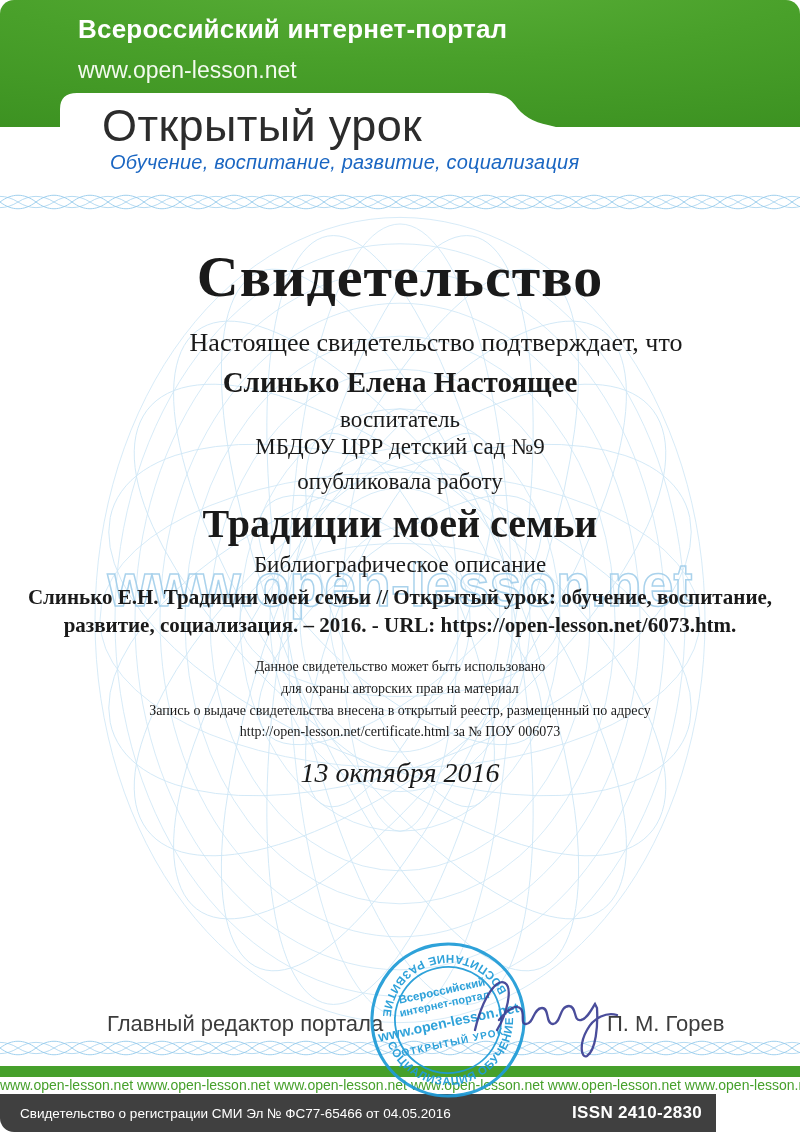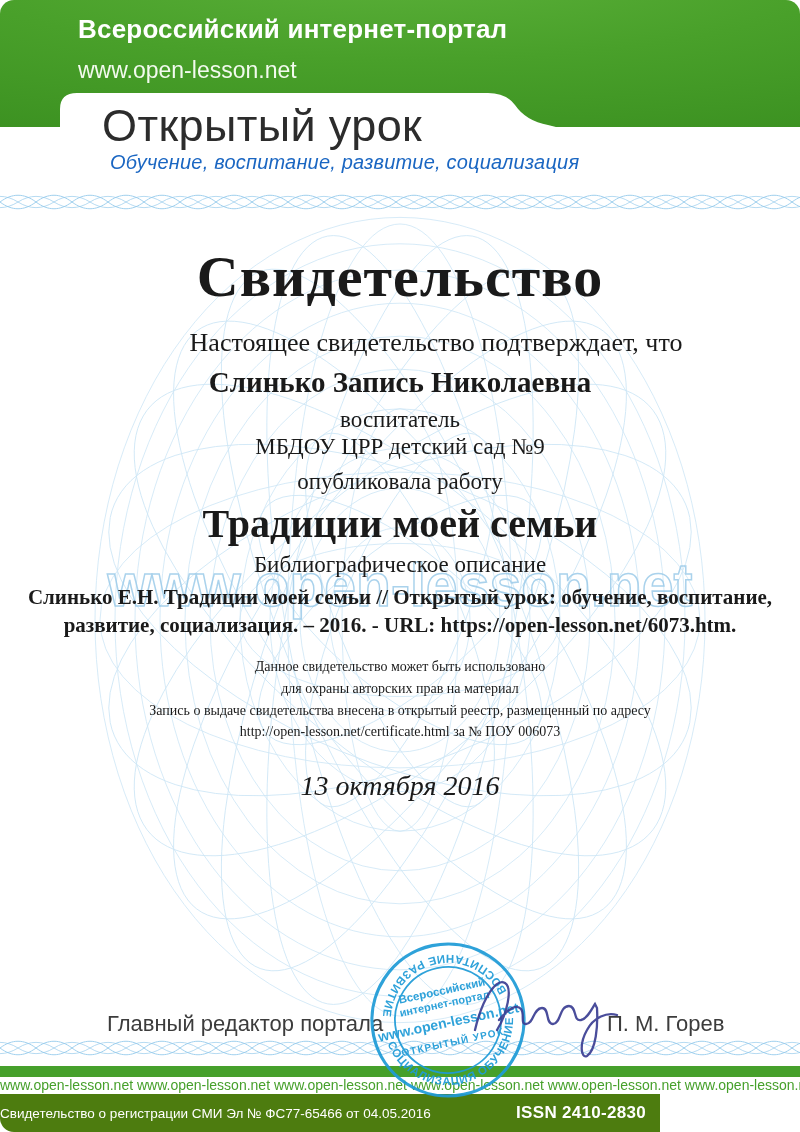--- a/index.html
+++ b/index.html
@@ -29,34 +29,34 @@
   .c-title{top:243px;font-size:58px;font-weight:bold;letter-spacing:1px;}
   .c-intro{top:328px;font-size:26px;padding-left:36px;}
   .c-name{top:366px;font-size:29px;font-weight:bold;}
   .c-role{top:407px;font-size:23px;}
   .c-org{top:434px;font-size:23px;}
   .c-action{top:469px;font-size:23px;}
   .c-work{top:500px;font-size:40px;font-weight:bold;}
   .c-bib{top:552px;font-size:23px;}
   .c-cit{top:584px;font-size:21px;font-weight:bold;line-height:27.5px;}
   .c-small{top:656px;font-size:14px;line-height:21.8px;}
-  .c-date{top:757px;font-size:28px;font-style:italic;margin-top:13px;}
+  .c-date{top:757px;font-size:28px;font-style:italic;}
   
   .editor-label{left:107px;top:1011px;font-size:22px;color:#3c3c3c;z-index:3;}
   .editor-name{left:607px;top:1011px;font-size:22px;color:#3c3c3c;z-index:3;}
   .stamp{left:333px;top:905px;z-index:5;}
   .signature{left:465px;top:962px;z-index:6;}
   
   .footer-bar1{left:0;top:1066px;width:800px;height:11px;background:#46a02b;z-index:1;}
   .url-strip{left:0;top:1077px;width:800px;height:17px;background:#fff;z-index:1;
     overflow:hidden;text-align:center;white-space:nowrap;
     font-size:14px;line-height:17px;color:#46a02b;}
-  .footer-main{left:0;top:1094px;width:660px;height:38px;background:#4d7c0f;z-index:1;
+  .footer-main{left:0;top:1094px;width:716px;height:38px;background:#404040;z-index:1;
     display:flex;align-items:center;justify-content:space-between;box-sizing:border-box;
-    padding:0 14px 0 0;color:#fff;}
+    padding:0 14px 0 20px;color:#fff;}
   .reg-text{font-size:13.5px;}
   .issn-text{font-size:17px;font-weight:bold;letter-spacing:.3px;}
 </style>
 </head>
 <body>
 
 <div class="cert">
 
   <svg width="0" height="0" style="position:absolute">
     <defs>
@@ -119,21 +119,21 @@
       <ellipse rx="160" ry="58" transform="rotate(150)"></ellipse>
     </g>
   </svg>
 
   <svg class="abs watermark" width="800" height="95" viewBox="0 0 800 95">
     <text x="400" y="66" text-anchor="middle" textLength="585" lengthAdjust="spacingAndGlyphs" font-family="Liberation Sans, DejaVu Sans, sans-serif" font-size="62" font-weight="bold" fill="none" stroke="#9ccbe9" stroke-width="1.6" opacity="0.85">www.open-lesson.net</text>
   </svg>
 
   <div class="abs ctext c-title">Свидетельство</div>
   <div class="abs ctext c-intro">Настоящее свидетельство подтверждает, что</div>
-  <div class="abs ctext c-name">Слинько Запись Николаевна</div>
+  <div class="abs ctext c-name">Слинько Елена Настоящее</div>
   <div class="abs ctext c-role">воспитатель</div>
   <div class="abs ctext c-org">МБДОУ ЦРР детский сад №9</div>
   <div class="abs ctext c-action">опубликовала работу</div>
   <div class="abs ctext c-work">Традиции моей семьи</div>
   <div class="abs ctext c-bib">Библиографическое описание</div>
   <div class="abs ctext c-cit">
     <div>Слинько Е.Н. Традиции моей семьи // Открытый урок: обучение, воспитание,</div>
     <div>развитие, социализация. – 2016. - URL: https://open-lesson.net/6073.htm.</div>
   </div>
   <div class="abs ctext c-small">

